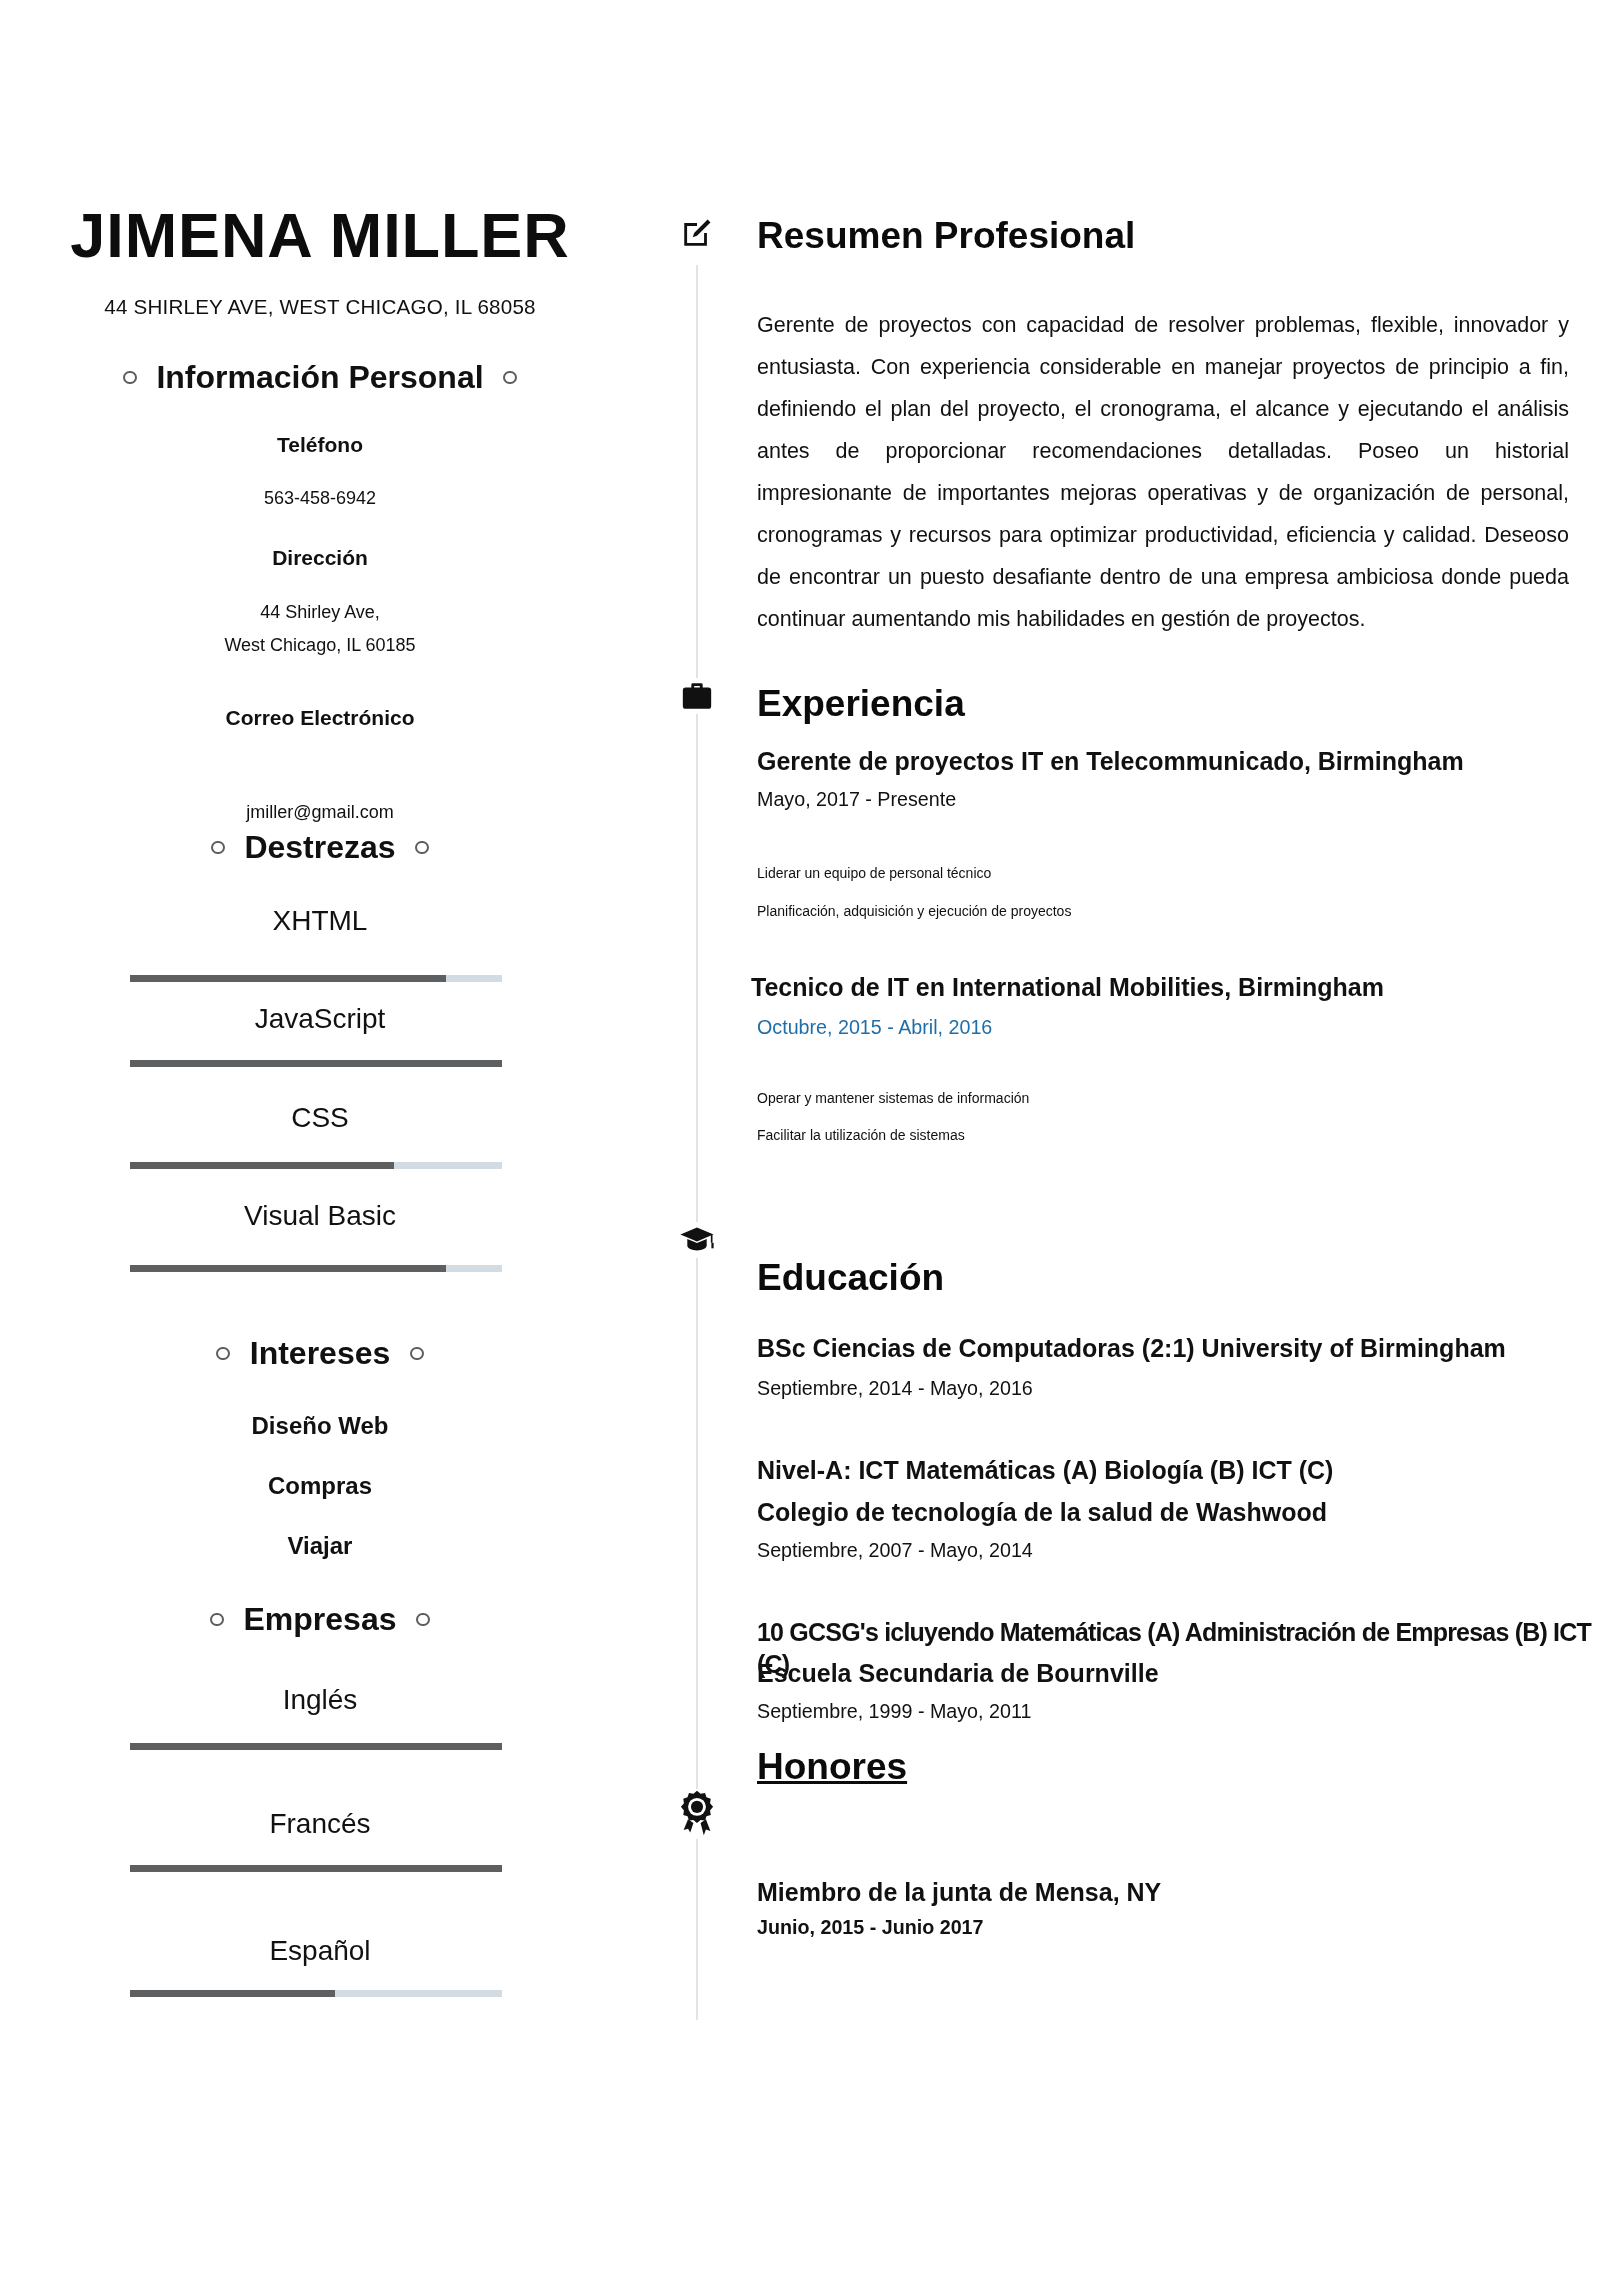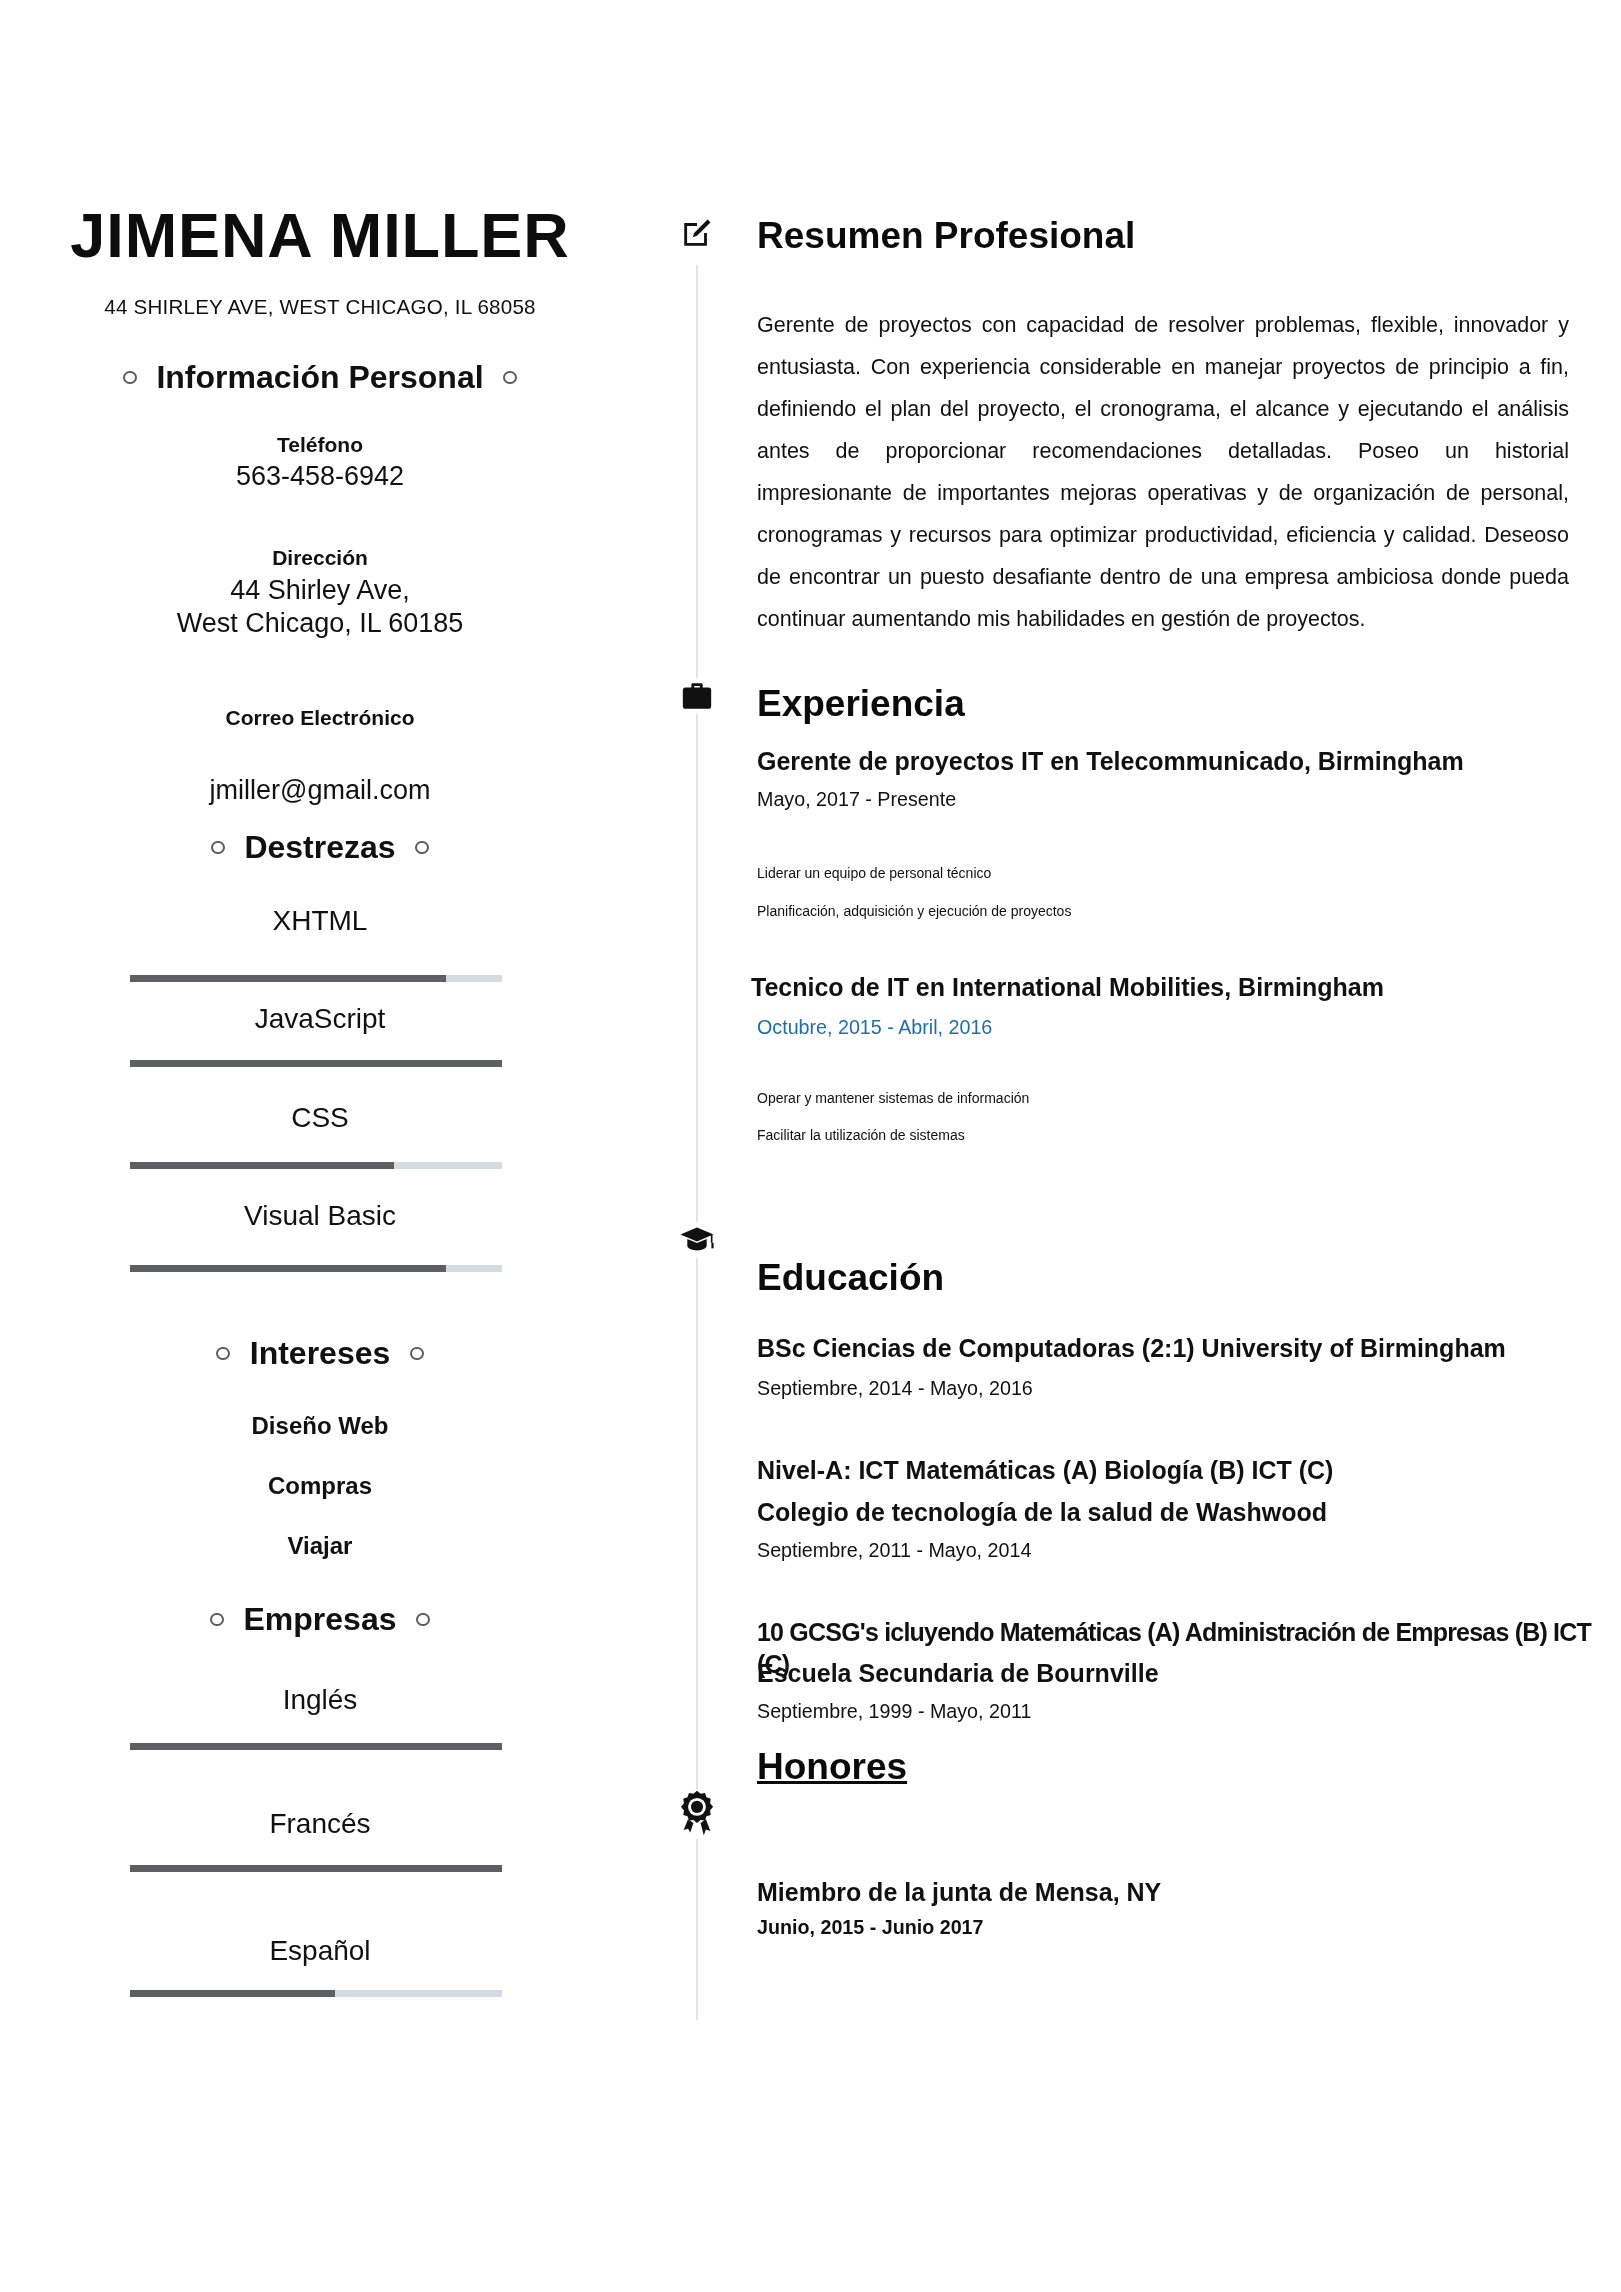--- a/index.html
+++ b/index.html
@@ -5,21 +5,21 @@
   html, body { margin:0; padding:0; background:#ffffff; }
   body { width:1621px; height:2293px; position:relative; overflow:hidden;
          font-family:"Liberation Sans", "DejaVu Sans", sans-serif; color:#111; }
   .abs { position:absolute; }
   .left { left:0; width:640px; text-align:center; }
   .name { top:199px; font-size:63px; font-weight:700; letter-spacing:0.9px; line-height:72px; color:#0d0d0d; }
   .addr-top { top:294px; font-size:20.6px; line-height:25px; letter-spacing:0.2px; }
   .sec-head { font-size:32px; font-weight:700; line-height:39px; display:flex; align-items:center; justify-content:center; gap:19.7px; }
   .ring { width:9.9px; height:9.9px; border:2.2px solid #5d5d5d; border-radius:50%; display:inline-block; }
   .lbl { font-size:21px; font-weight:700; line-height:30px; }
-  .val { font-size:27px; line-height:33px; }
+  .val { font-size:18px; line-height:33px;margin-top:22px; }
   .skill { font-size:28px; line-height:34px; }
   .bar { left:130px; width:372px; height:7.2px; background:#d3dbe3; }
   .bar .fill { height:100%; background:#5e5f60; }
   .interest { font-size:24px; font-weight:700; line-height:30px; }
   .timeline { left:696px; top:265px; width:1.8px; height:1755px; background:#e3e3e3; }
   .icon { left:679px; width:36px; height:36px; background:#fff; display:flex; align-items:center; justify-content:center; }
   .rhead { left:757px; font-size:37px; font-weight:700; line-height:45px; color:#0b0b0b; }
   .para { left:757px; top:304px; width:812px; font-size:21.5px; line-height:42px; text-align:justify; text-align-last:left; }
   .rtitle { left:757px; font-size:25px; font-weight:700; line-height:32px; }
   .rdate { left:757px; font-size:19.7px; line-height:27px; }
@@ -137,21 +137,21 @@
       <rect x="23.4" y="12" width="1.6" height="4" fill="#111"></rect>
     </svg>
 </div>
 <div class="abs rhead" style="top:1255px;">Educación</div>
 
 <div class="abs rtitle" style="top:1332px;">BSc Ciencias de Computadoras (2:1) University of Birmingham</div>
 <div class="abs rdate" style="top:1375px;">Septiembre, 2014 - Mayo, 2016</div>
 
 <div class="abs rtitle" style="top:1454px;">Nivel-A: ICT Matemáticas (A) Biología (B)  ICT (C)</div>
 <div class="abs rtitle" style="top:1496px;">Colegio de tecnología de la salud de Washwood</div>
-<div class="abs rdate" style="top:1537px;">Septiembre, 2011 - Mayo, 2014</div>
+<div class="abs rdate" style="top:1537px;">Septiembre, 2007 - Mayo, 2014</div>
 
 <div class="abs rtitle" style="top:1616px; letter-spacing:-0.8px;">10 GCSG's icluyendo Matemáticas (A) Administración de Empresas (B)  ICT (C)</div>
 <div class="abs rtitle" style="top:1657px;">Escuela Secundaria de Bournville</div>
 <div class="abs rdate" style="top:1698px;">Septiembre, 1999 - Mayo, 2011</div>
 
 <div class="abs icon" style="top:1789px; height:50px;">
   <svg width="36" height="50" viewBox="0 0 20 28">
       <path d="M10 1l2 1.6 2.5-.4.8 2.4 2.4.9-.4 2.5L19 10l-1.7 2 .4 2.5-2.4.8-.8 2.4-2.5-.4L10 19l-2-1.7-2.5.4-.8-2.4-2.4-.8.4-2.5L1 10l1.7-2-.4-2.5 2.4-.9.8-2.4 2.5.4z" fill="#111"></path>
       <circle cx="10" cy="10" r="5" fill="#fff"></circle>
       <circle cx="10" cy="10" r="3.4" fill="#111"></circle>

